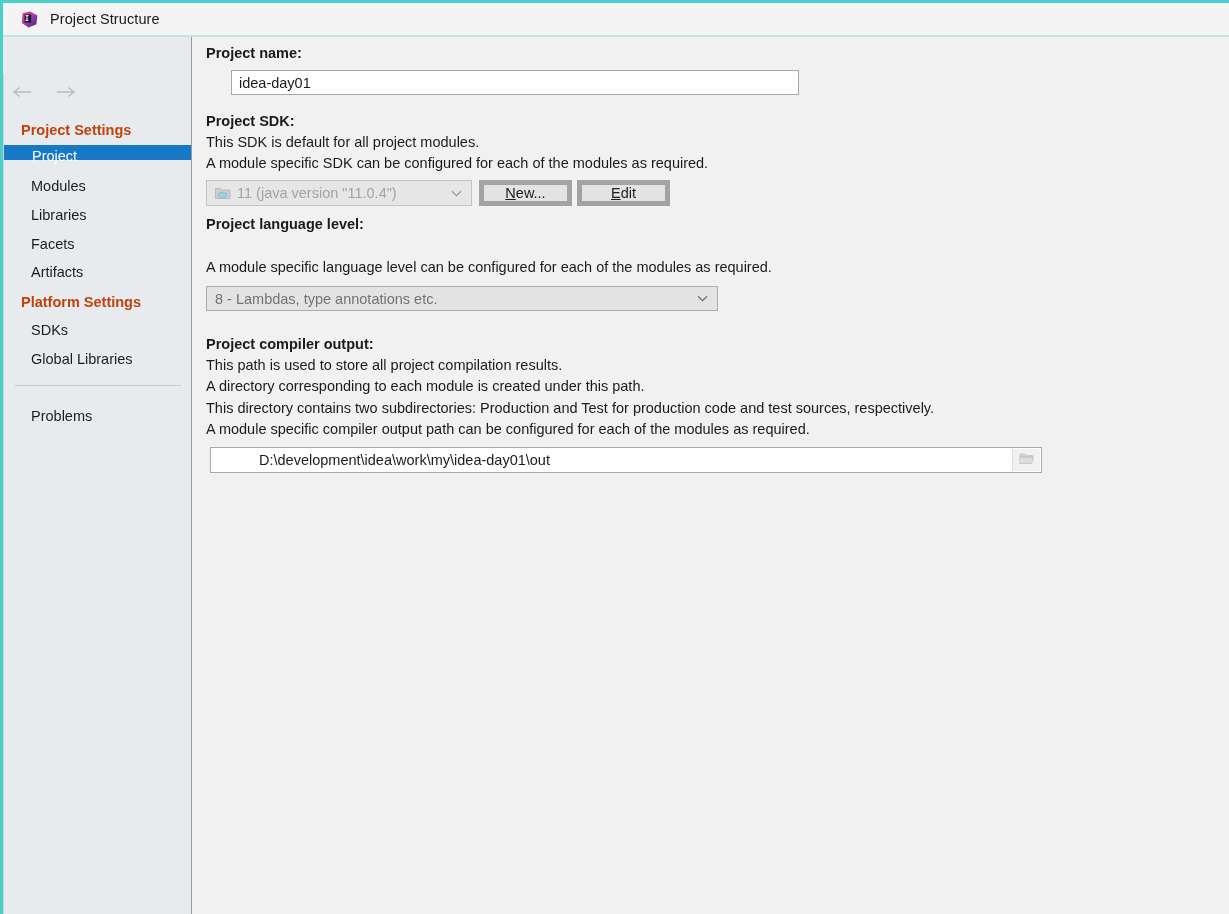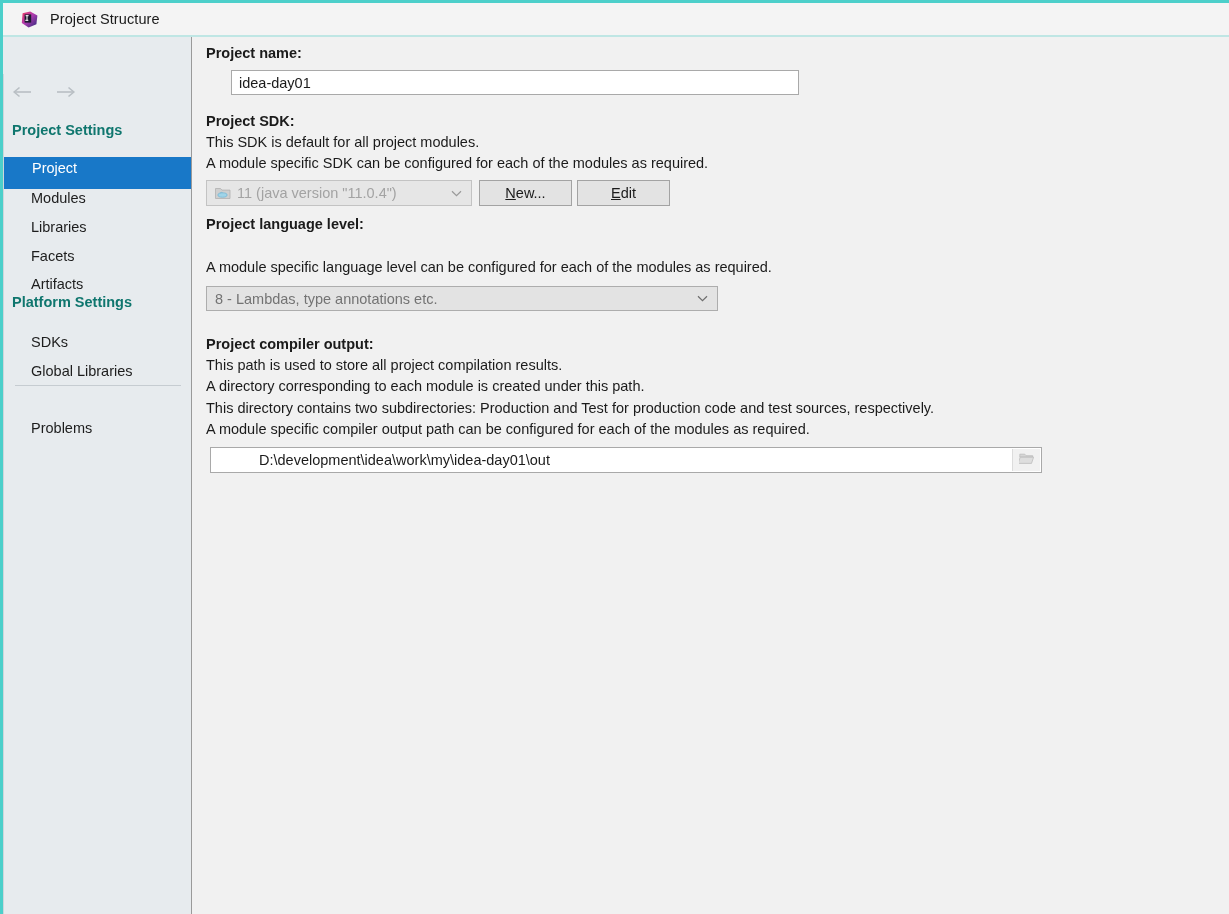--- a/index.html
+++ b/index.html
@@ -77,32 +77,31 @@
   .nav-arrow {
     width: 22px; height: 18px;
     color: #b9bfc4;
     display: flex; align-items: center; justify-content: center;
   }
   .nav-arrow svg { display: block; }
 
   .sb-group {
     position: absolute; left: 0; width: 188px;
     font-size: 14.5px; font-weight: bold;
-    color: #0f766e;
-    padding-left: 9px;
+    color: #c2410c;
+    padding-left: 18px;
     height: 22px; line-height: 22px;
     white-space: nowrap;
   }
   .sb-item {
     position: absolute; left: 0; width: 188px;
     font-size: 14.5px; color: #1d1d1d;
     padding-left: 28px;
-    height: 32px; line-height: 23px;
+    height: 15px; line-height: 23px;
     white-space: nowrap;
-    margin-top: 12px;
   }
   .sb-item.selected {
     background: #1878c8;
     color: #ffffff;
     left: 1px; width: 190px;
   }
   .sb-sep {
     position: absolute; left: 12px; top: 348px;
     width: 166px; height: 1px;
     background: #c6ccd1;
@@ -160,21 +159,21 @@
     transform: translateY(-50%);
     width: 12px; height: 12px;
     display: flex; align-items: center; justify-content: center;
   }
   .combo .sdk-ico { margin-right: 6px; flex: none; display:flex; }
 
   
   .pushbtn {
     position: absolute;
     background: #e3e3e3;
-    border: 1px solid #a3a3a3;
+    border: 5px solid #a3a3a3;
     font-size: 14.5px; color: #1b1b1b;
     display: flex; align-items: center; justify-content: center;
   }
   .mn { text-decoration: underline; }
 </style>
 </head>
 <body>
 
 <div id="app">
 

